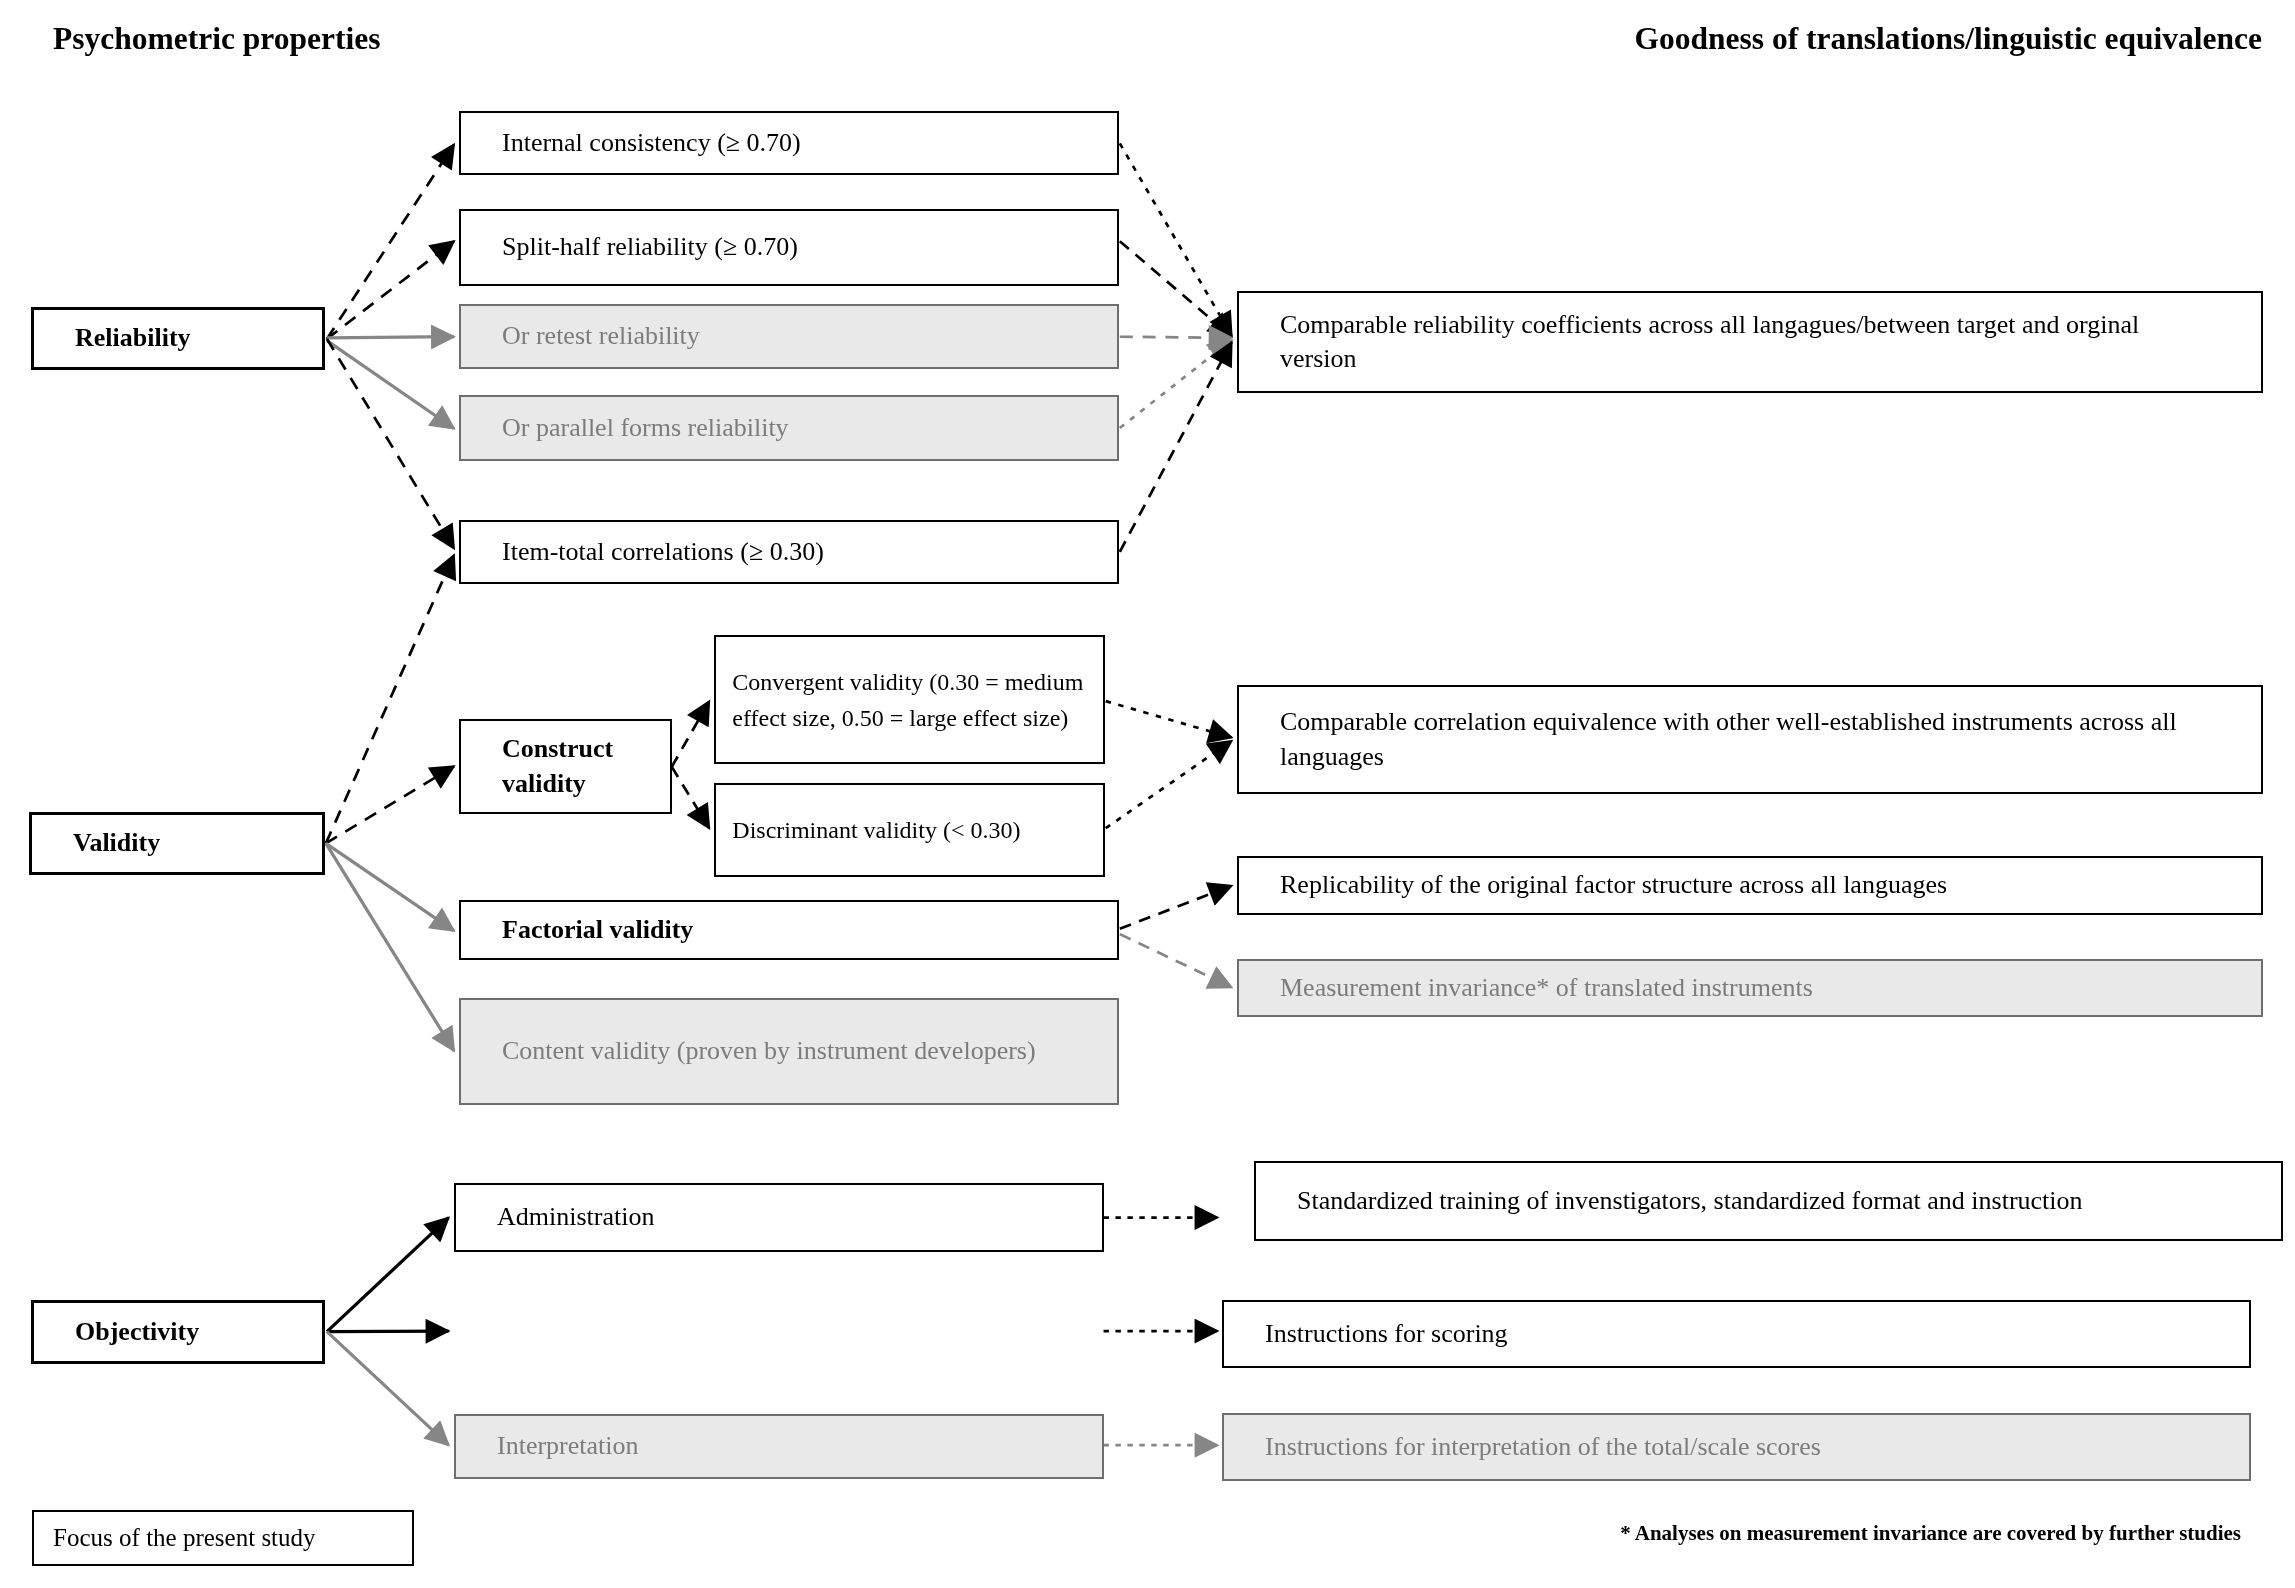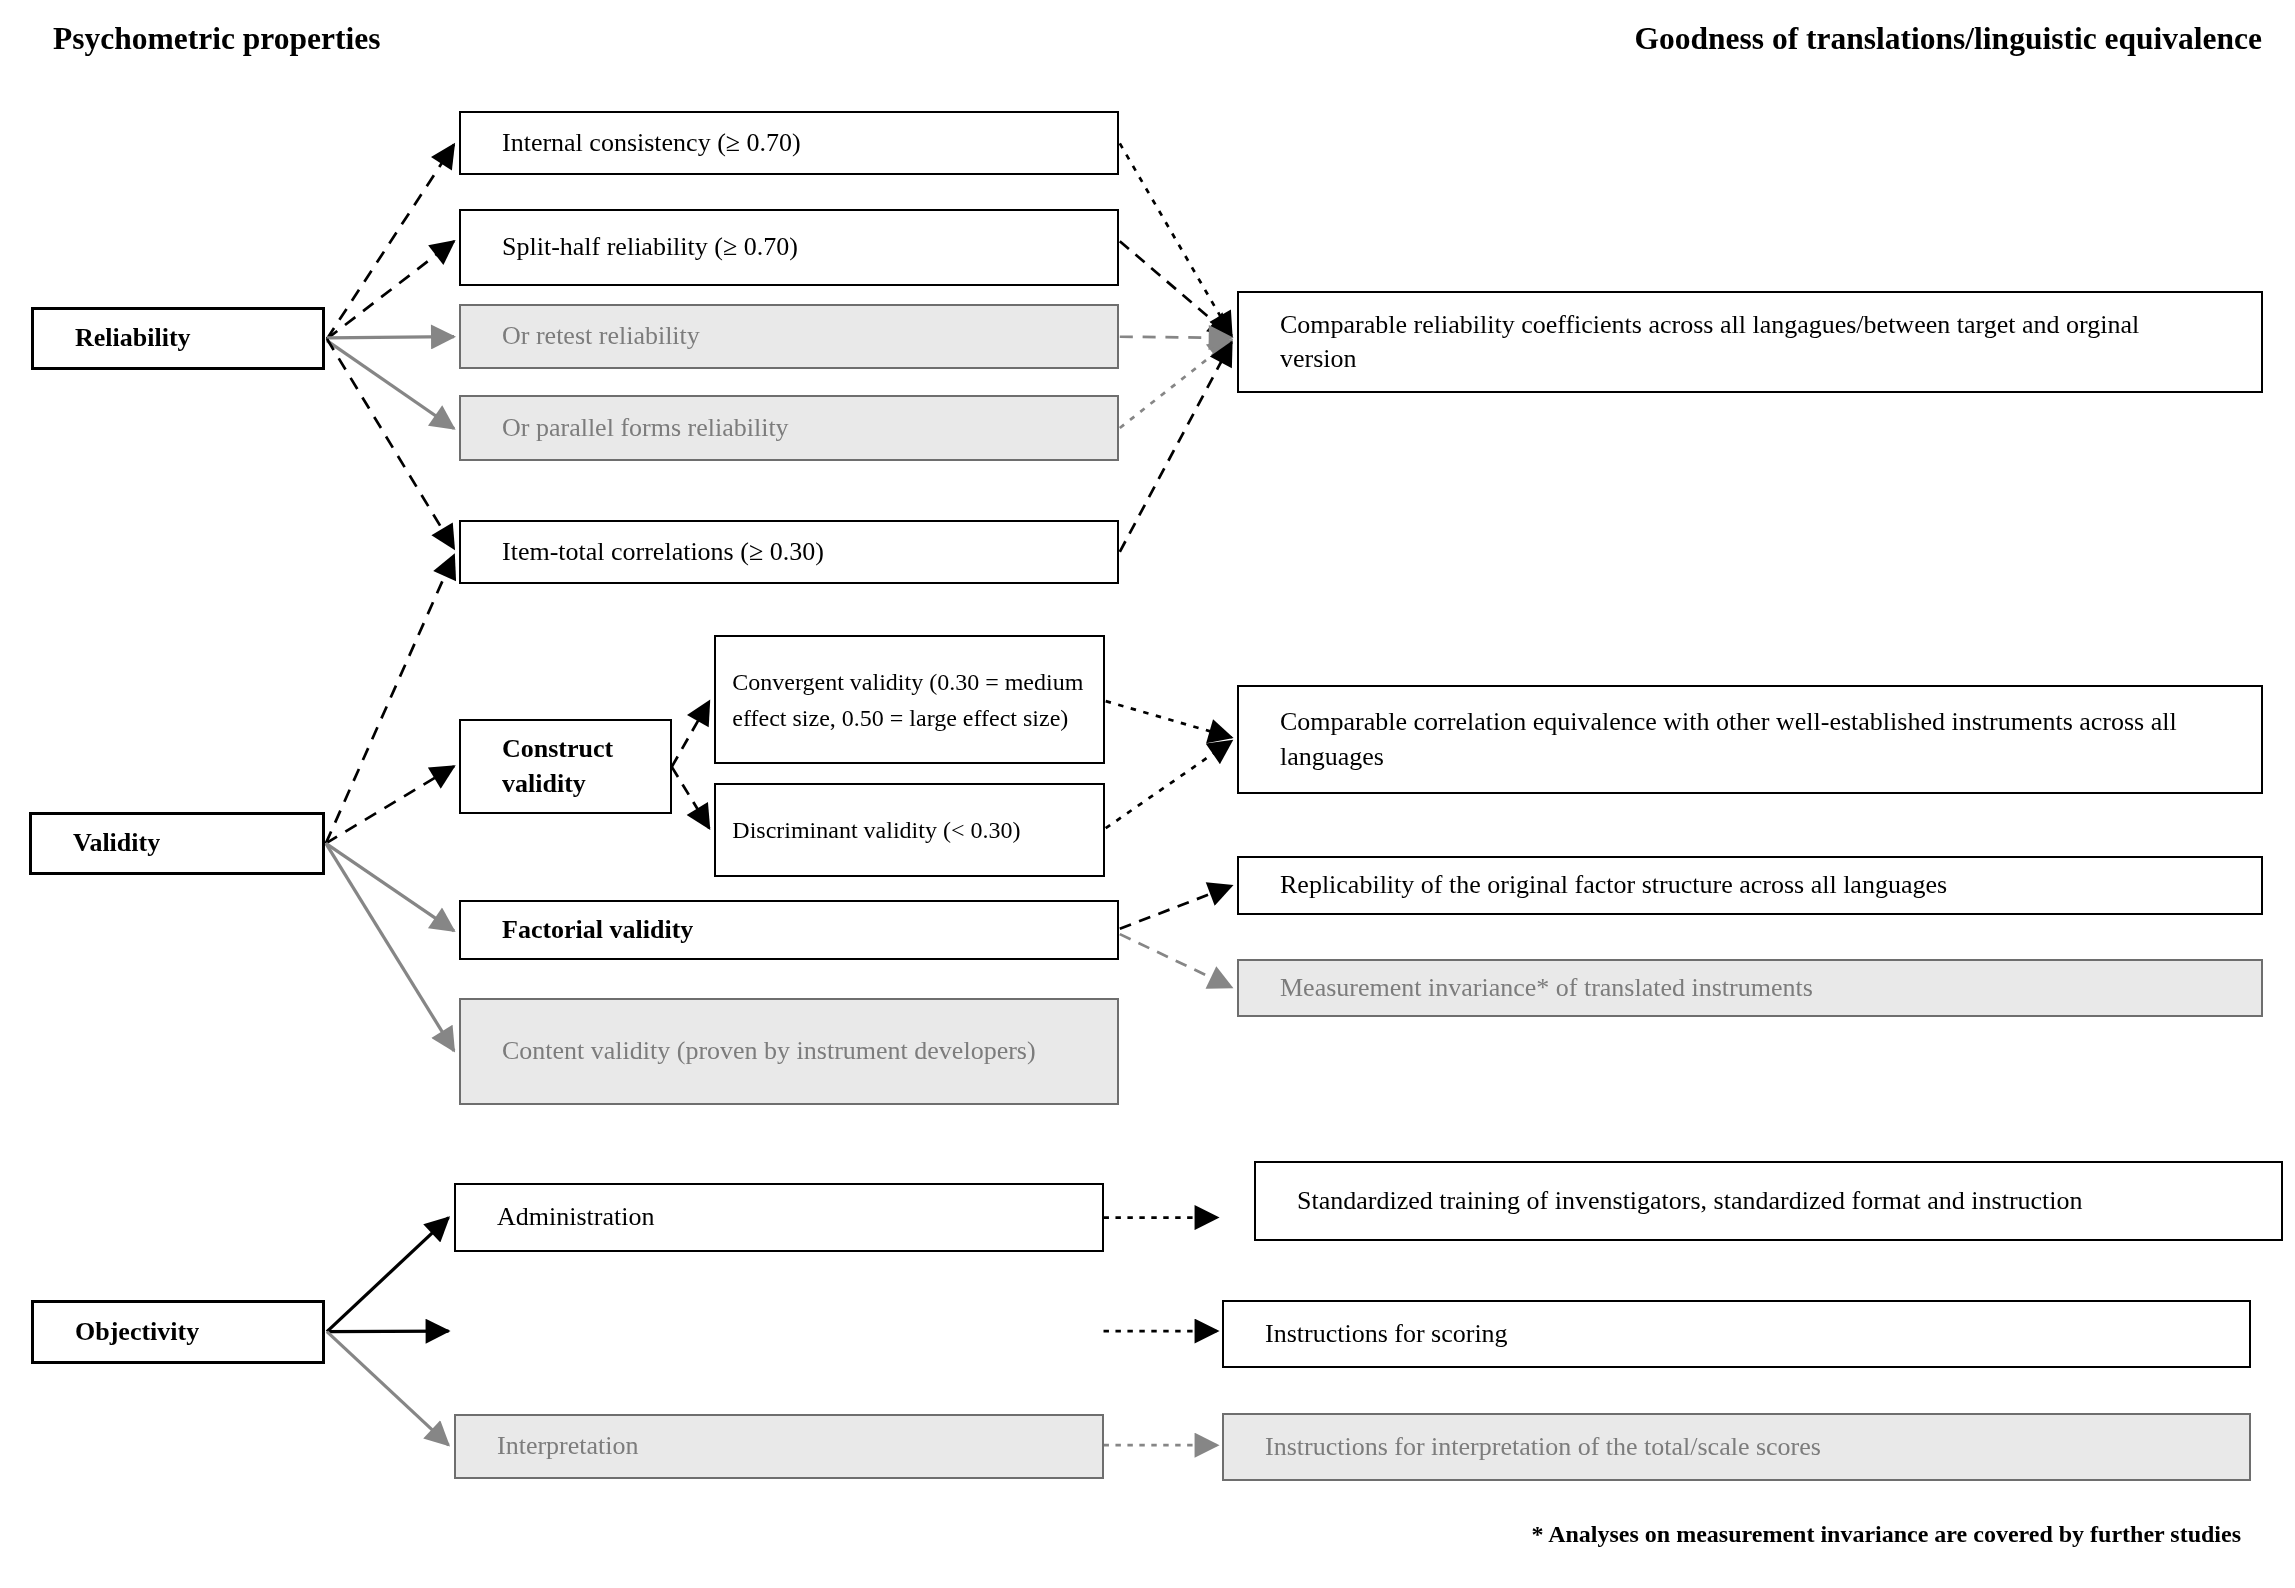--- a/index.html
+++ b/index.html
@@ -22,21 +22,21 @@
   }
   .node.thick{border-width:3.8px;}
   .node.bold{font-weight:700;}
   .node.gray{background:#e9e9e9;border:2.2px solid #6e6e6e;color:#7c7c7c;}
   .node.small{font-size:24px;line-height:1.5;}
   .focus-box{
     position:absolute;box-sizing:border-box;
     background:#fff;border:2.2px solid #000;
     display:flex;align-items:center;padding:0 19.6px;font-size:25px;
   }
-  .footnote{position:absolute;font-weight:700;font-size:24px;white-space:nowrap;}
+  .footnote{position:absolute;font-weight:700;font-size:21px;white-space:nowrap;}
 </style>
 </head>
 <body>
 
 <div id="canvas">
 
   <svg id="arrows" viewBox="0 0 4226 2924">
     <defs>
       <marker id="ah-b" viewBox="0 0 10 10" refX="9.2" refY="5" markerUnits="userSpaceOnUse" markerWidth="56" markerHeight="46" orient="auto">
         <path d="M0,0 L10,5 L0,10 z" fill="#000000"></path>
@@ -148,16 +148,19 @@
   <div class="node" style="left:1254px;top:1161px;width:1029px;height:80px;">
       <span>Standardized training of invenstigators, standardized format and instruction</span>
     </div>
   <div class="node" style="left:1222px;top:1300px;width:1029px;height:68px;">
       <span>Instructions for scoring</span>
     </div>
   <div class="node gray" style="left:1222px;top:1413px;width:1029px;height:68px;">
       <span>Instructions for interpretation of the total/scale scores</span>
     </div>
 
+  <div class="focus-box" style="left:31.5px;top:1510px;width:382px;height:56px;">
+      <span>Focus of the present study</span>
+    </div>
   <div class="footnote" style="right:54px;top:1521px;">* Analyses on measurement invariance are covered by further studies</div>
 
 </div>
 
 
 </body></html>

